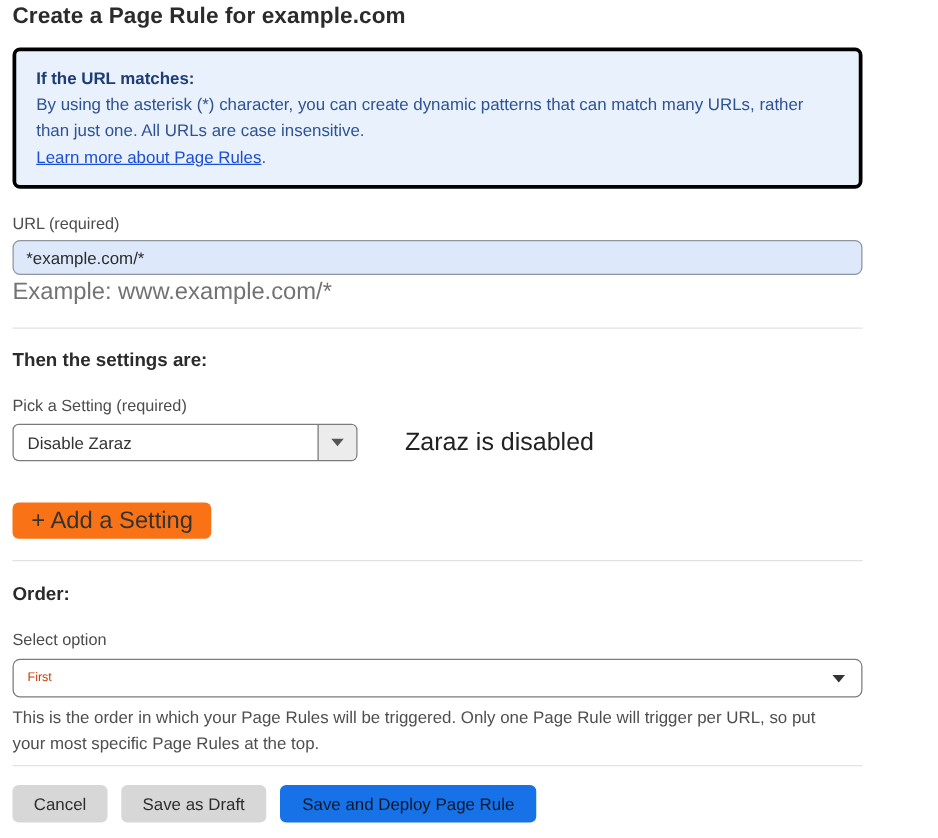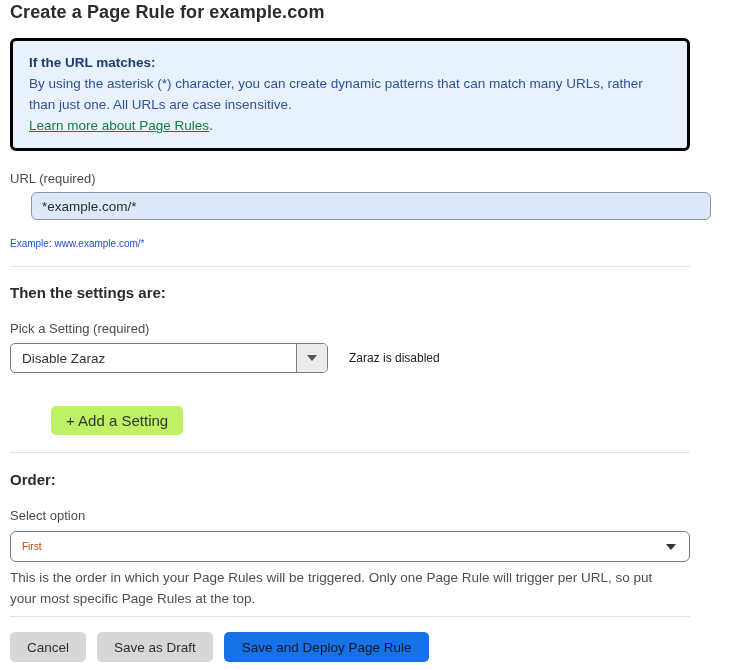--- a/index.html
+++ b/index.html
@@ -23,48 +23,47 @@
     background: #e8f1fc;
     border: 3px solid #000000;
     border-radius: 6px;
     padding: 11px 16px 12px 16px;
     font-size: 13.5px;
     line-height: 21px;
   }
   .info-title { font-weight: bold; color: #1e3c78; }
   .info-body { color: #2e5293; max-width: 640px; }
   .info-link-line { color: #2e5293; }
-  .info-link { color: #15803d; text-decoration: underline; cursor: pointer; }
+  .info-link { color: #1d4ed8; text-decoration: underline; cursor: pointer; }
 
   .field-label { margin-top: 20px; font-size: 13px; color: #4c4c4c; }
 
   .url-input {
     display: block;
     margin-top: 6px;
     width: 680px; height: 28px;
     background: #dde9fa;
     border: 1px solid #8d959e;
     border-radius: 6px;
     padding: 0 10px;
     font-family: "Liberation Sans", sans-serif;
     font-size: 13.5px; color: #2b2b2b;
     outline: none;
-    margin-left: 21px;
   }
-  .hint { margin-top: 18px; font-size: 10px; color: #1d4ed8; }
+  .hint { margin-top: 3px; font-size: 19px; color: #737373; }
 
   .divider { margin-top: 17px; border: none; border-top: 1px solid #e2e2e2; width: 680px; }
 
   .section-heading { font-size: 15px; font-weight: bold; color: #2b2b2b; }
   .heading-settings { margin-top: 17px; }
   .heading-order { margin-top: 18px; }
 
   .setting-row { margin-top: 7px; display: flex; align-items: center; }
   .setting-select {
-    width: 318px; height: 30px;
+    width: 276px; height: 30px;
     background: #ffffff;
     border: 1px solid #7b7b7b;
     border-radius: 5px;
     display: flex; align-items: center;
     overflow: hidden;
     cursor: pointer;
   }
   .setting-select-value {
     flex: 1; padding-left: 11px;
     font-size: 13.5px; color: #333333;
@@ -74,31 +73,30 @@
     background: #ececec;
     border-left: 1px solid #7b7b7b;
     display: flex; align-items: center; justify-content: center;
   }
   .caret-down {
     width: 0; height: 0;
     border-left: 5px solid transparent;
     border-right: 5px solid transparent;
     border-top: 6px solid #555555;
   }
-  .setting-status { margin-left: 21px; font-size: 12px; color: #222222; }
+  .setting-status { margin-left: 38px; font-size: 20px; color: #222222; }
 
   .add-setting-btn {
     margin-top: 33px;
     height: 29px; padding: 0 15px;
-    background: #bef264;
+    background: #f97316;
     border: none; border-radius: 5px;
     font-family: "Liberation Sans", sans-serif;
-    font-size: 15px; color: #333333;
+    font-size: 19px; color: #333333;
     cursor: pointer;
-    margin-left: 41px;
   }
 
   .order-select {
     margin-top: 8px;
     width: 680px; height: 31px;
     background: #ffffff;
     border: 1px solid #7b7b7b;
     border-radius: 6px;
     display: flex; align-items: center; justify-content: space-between;
     padding: 0 13px 0 11px;

